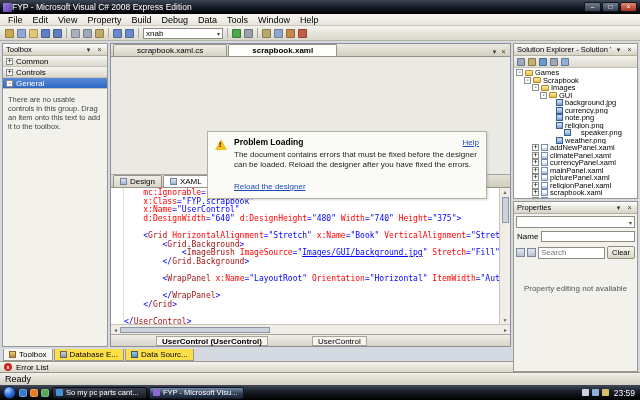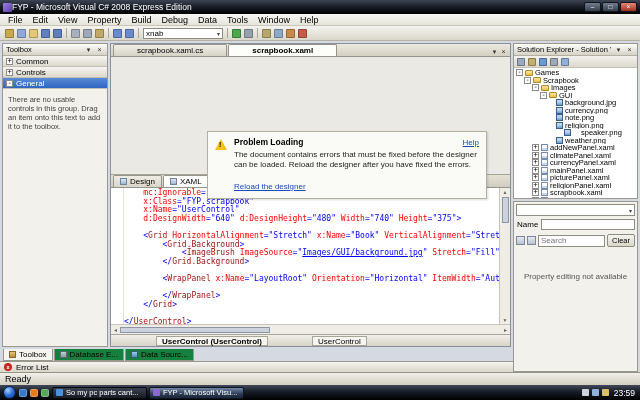--- a/index.html
+++ b/index.html
@@ -74,21 +74,21 @@
   .sc-arrow{font-size:5px;color:#666;line-height:6px;}
   .sc-thumb{width:7px;height:26px;background:#cdd3de;border:1px solid #8e96a4;margin-top:2px;}
   .hscroll{height:10px;flex:0 0 auto;background:#EFEDE6;border-top:1px solid #c8c5b8;display:flex;align-items:center;padding:0 2px;gap:2px;}
   .sc-thumb-h{width:150px;height:6px;background:#cdd3de;border:1px solid #8e96a4;}
   .breadcrumb{height:12px;flex:0 0 auto;background:linear-gradient(#f0efe9,#d7d4c7);border-top:1px solid #a8a598;display:flex;align-items:center;padding:0 3px;gap:2px;}
   .bc-seg{font-size:8px;padding:0 5px;height:10px;line-height:10px;background:#f6f5f0;border:1px solid #a8a598;white-space:nowrap;margin-left:42px;}
   .bc-seg.bold{font-weight:bold;}
 
   
   .bottomtabs{height:12px;flex:0 0 auto;background:#D5D9E2;display:flex;align-items:stretch;gap:1px;padding:0 0 0 3px;}
-  .btab{display:flex;align-items:center;gap:3px;padding:0 5px;font-size:8px;background:#15803d;border:1px solid #9a978c;border-top:none;white-space:nowrap;}
+  .btab{display:flex;align-items:center;gap:3px;padding:0 5px;font-size:8px;background:#fde047;border:1px solid #9a978c;border-top:none;white-space:nowrap;}
   .btab.active{background:#f6f5f0;}
   .btab-icon{width:7px;height:7px;background:linear-gradient(#e8c878,#b88a3a);border:1px solid #8a6a2a;}
   .btab-icon.db{background:linear-gradient(#c9cfd8,#8f98a6);border-color:#5f6878;}
   .btab-icon.ds{background:linear-gradient(#9ec9ec,#5a88b8);border-color:#3a587a;}
   .errorlist{height:11px;flex:0 0 auto;background:linear-gradient(#f4f3ee,#d9d6c9);border-top:1px solid #9a978c;display:flex;align-items:center;gap:4px;padding:0 4px;font-size:8px;}
   .err-icon{width:8px;height:8px;border-radius:50%;background:#C8281C;color:#fff;font-size:5.5px;line-height:8px;text-align:center;font-weight:bold;}
 
   
   .solution{height:156px;flex:0 0 auto;}
   .se-toolbar{height:12px;flex:0 0 auto;display:flex;align-items:center;gap:3px;padding:0 3px;background:linear-gradient(#f2f1ec,#ddd9cd);border-bottom:1px solid #c4c1b4;}
@@ -402,20 +402,25 @@
             </div>
             <div class="tree-row" style="padding-left: 18px;">
               <span class="exp">+</span>
               <span class="ticon xaml"></span>
               <span class="tlabel">newGamePanel.xaml</span>
             </div>
           </div>
       </div>
 
       <div class="properties panel">
+        <div class="panel-title">
+          <span class="pt-label">Properties</span>
+          <span class="pt-btn">▾</span>
+          <span class="pt-btn">×</span>
+        </div>
         <div class="prop-combo">
           <span class="combo-arrow">▾</span>
         </div>
         <div class="prop-name-row">
           <span class="prop-name-label">Name</span>
           <input class="prop-name-input" style="">
         </div>
         <div class="prop-search-row">
           <span class="prop-tb-icon"></span>
           <span class="prop-tb-icon"></span>

